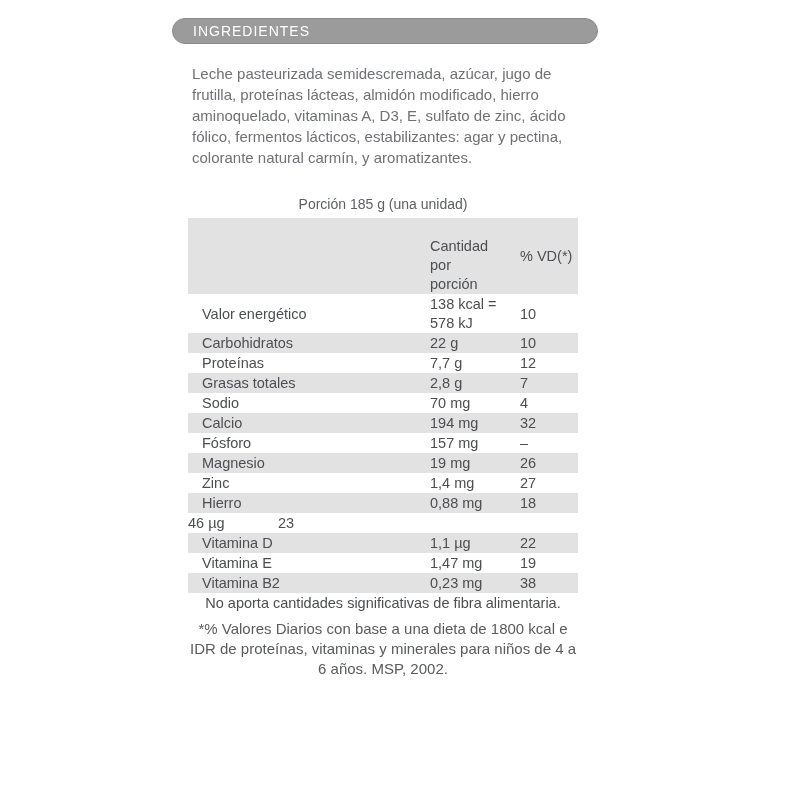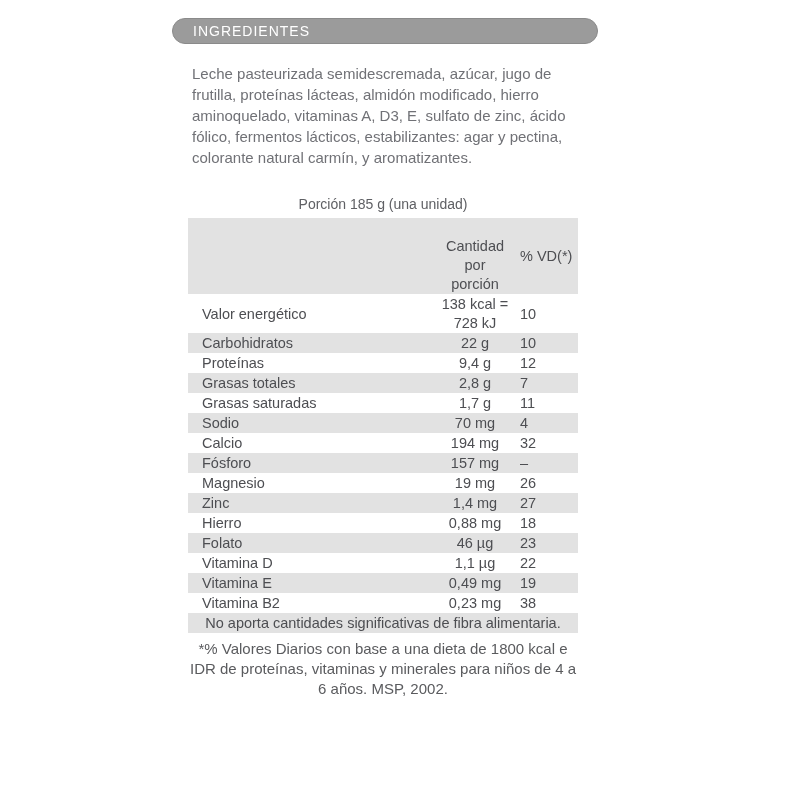--- a/index.html
+++ b/index.html
@@ -57,21 +57,21 @@
   }
   .trow {
     display: flex;
     align-items: center;
     min-height: 20px;
   }
   .trow:nth-child(odd) { background: #e2e2e2; }
   .thead { min-height: 59px; }
   .tall  { min-height: 39px; }
   .c1 { flex: 1; padding-left: 14px; text-align: left; }
-  .c2 { width: 90px; text-align: center; white-space: pre-line; line-height: 19px; }
+  .c2 { width: 90px; text-align: left; white-space: pre-line; line-height: 19px; }
   .c3 { width: 58px; text-align: left; }
   .narrow { display: inline-block; max-width: 72px; line-height: 19px; vertical-align: middle; }
   .note-cell { width: 100%; text-align: center; }
   .footnote {
     margin: 6px 0 0 16px;
     width: 390px;
     text-align: center;
     font-size: 15px;
     line-height: 20px;
     color: #5a5b5e;
@@ -97,47 +97,42 @@
       <div class="c1"></div>
       <div class="c2">
         <span class="narrow">Cantidad por porción</span>
       </div>
       <div class="c3">% VD(*)</div>
     </div>
 
     <div class="trow tall">
       <div class="c1">Valor energético</div>
       <div class="c2">138 kcal =
-728 kJ</div>
+578 kJ</div>
       <div class="c3">10</div>
     </div>
 
     <div class="trow">
       <div class="c1">Carbohidratos</div>
       <div class="c2">22 g</div>
       <div class="c3">10</div>
     </div>
 
     <div class="trow">
       <div class="c1">Proteínas</div>
-      <div class="c2">9,4 g</div>
+      <div class="c2">7,7 g</div>
       <div class="c3">12</div>
     </div>
 
     <div class="trow">
       <div class="c1">Grasas totales</div>
       <div class="c2">2,8 g</div>
       <div class="c3">7</div>
     </div>
 
-    <div class="trow">
-      <div class="c1">Grasas saturadas</div>
-      <div class="c2">1,7 g</div>
-      <div class="c3">11</div>
-    </div>
 
     <div class="trow">
       <div class="c1">Sodio</div>
       <div class="c2">70 mg</div>
       <div class="c3">4</div>
     </div>
 
     <div class="trow">
       <div class="c1">Calcio</div>
       <div class="c2">194 mg</div>
@@ -162,35 +157,34 @@
       <div class="c3">27</div>
     </div>
 
     <div class="trow">
       <div class="c1">Hierro</div>
       <div class="c2">0,88 mg</div>
       <div class="c3">18</div>
     </div>
 
     <div class="trow">
-      <div class="c1">Folato</div>
       <div class="c2">46 µg</div>
       <div class="c3">23</div>
     </div>
 
 
     <div class="trow">
       <div class="c1">Vitamina D</div>
       <div class="c2">1,1 µg</div>
       <div class="c3">22</div>
     </div>
 
     <div class="trow">
       <div class="c1">Vitamina E</div>
-      <div class="c2">0,49 mg</div>
+      <div class="c2">1,47 mg</div>
       <div class="c3">19</div>
     </div>
 
     <div class="trow">
       <div class="c1">Vitamina B2</div>
       <div class="c2">0,23 mg</div>
       <div class="c3">38</div>
     </div>
 
 

